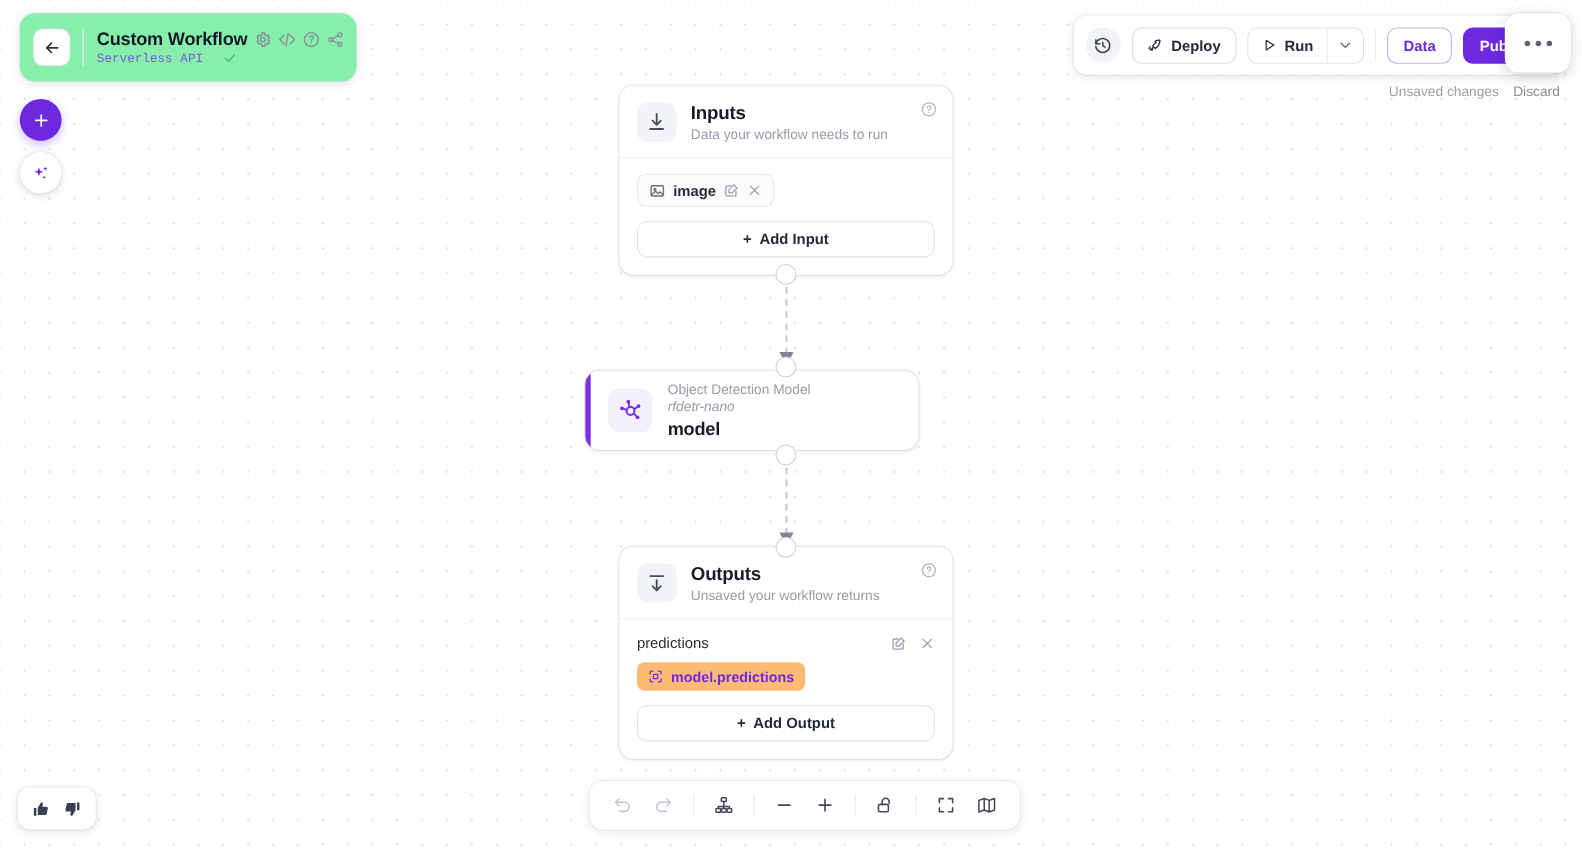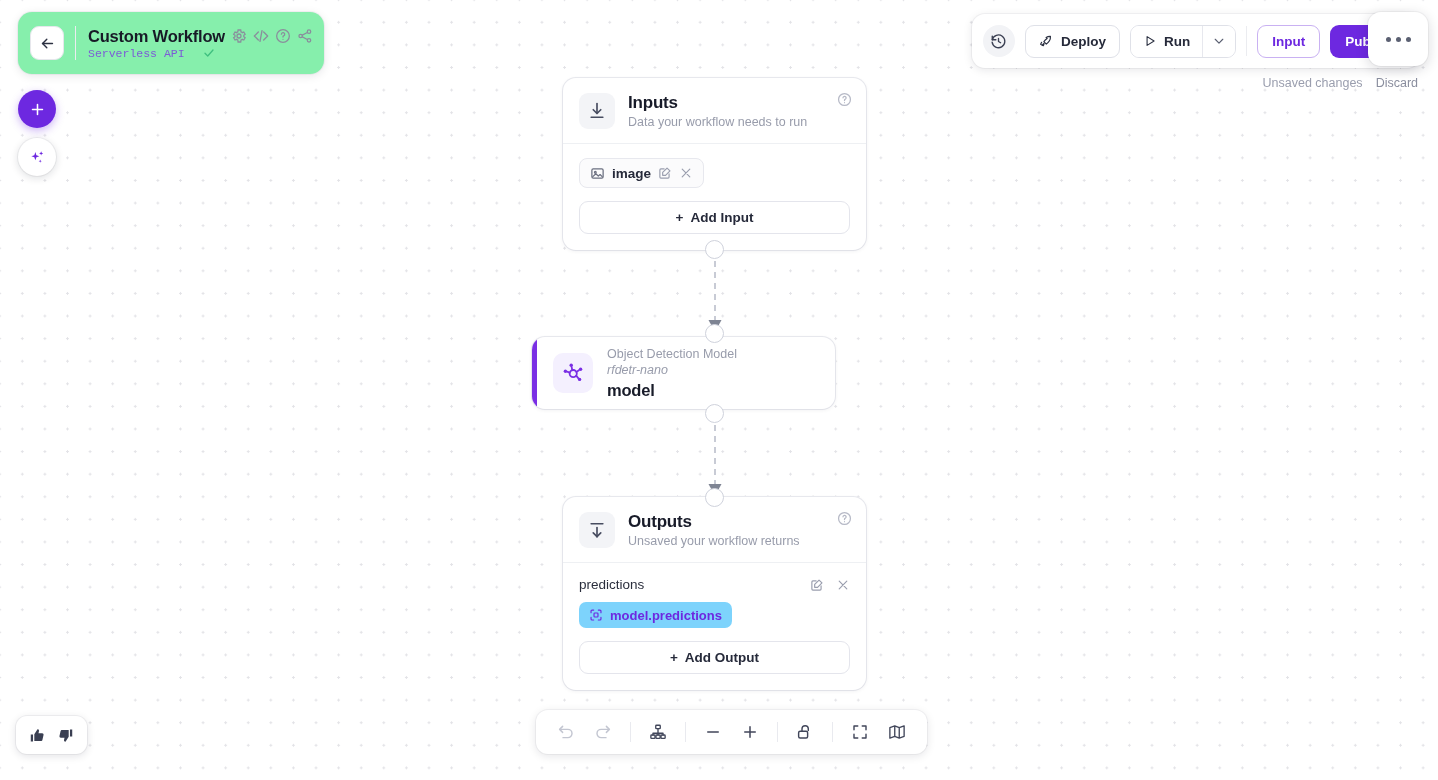--- a/index.html
+++ b/index.html
@@ -151,21 +151,21 @@
     display: flex; align-items: center; justify-content: center; gap: 7px;
     font-size: 13.5px; font-weight: 600; color: #262a3a; cursor: pointer;
   }
   .out-row { display: flex; align-items: center; justify-content: space-between; }
   .out-name { font-size: 13.5px; color: #2a2e3d; font-weight: 500; }
   .out-actions { display: flex; align-items: center; gap: 12px; }
   .out-actions svg { width: 14px; height: 14px; color: #9a9eae; cursor: pointer; }
   .pill {
     display: inline-flex; align-items: center; gap: 7px; margin-top: 10px;
     height: 26px; padding: 0 10px; border-radius: 7px;
-    background: #7dd3fc; color: #6d28e0; font-size: 13px; font-weight: 600; cursor: pointer;
+    background: #fdba74; color: #6d28e0; font-size: 13px; font-weight: 600; cursor: pointer;
   }
 
   
   .node-model { display: flex; align-items: stretch; overflow: hidden; }
   .accent { width: 5px; background: #7a2fe4; flex: none; }
   .model-inner { display: flex; align-items: center; gap: 14px; padding: 13px 16px; flex: 1; }
   .model-icon {
     width: 40px; height: 40px; border-radius: 10px; background: #f4f0fe;
     display: flex; align-items: center; justify-content: center; flex: none;
   }
@@ -411,21 +411,21 @@
         <span>Run</span>
       </div>
       <div class="seg caret">
         <svg width="14" height="14" viewBox="0 0 24 24" fill="none" stroke="#5b6072" stroke-width="2" stroke-linecap="round" stroke-linejoin="round">
           <path d="m5.5 9 6.5 6.5L18.5 9"></path>
         </svg>
       </div>
     </div>
     <div class="tdiv"></div>
     <div class="btn-outline-purple">
-      <span>Input</span>
+      <span>Data</span>
     </div>
     <div class="btn-purple">
       <span>Publish</span>
     </div>
   </div>
 
   <div class="more-card">
     <span class="dot3"></span>
     <span class="dot3"></span>
     <span class="dot3"></span>

